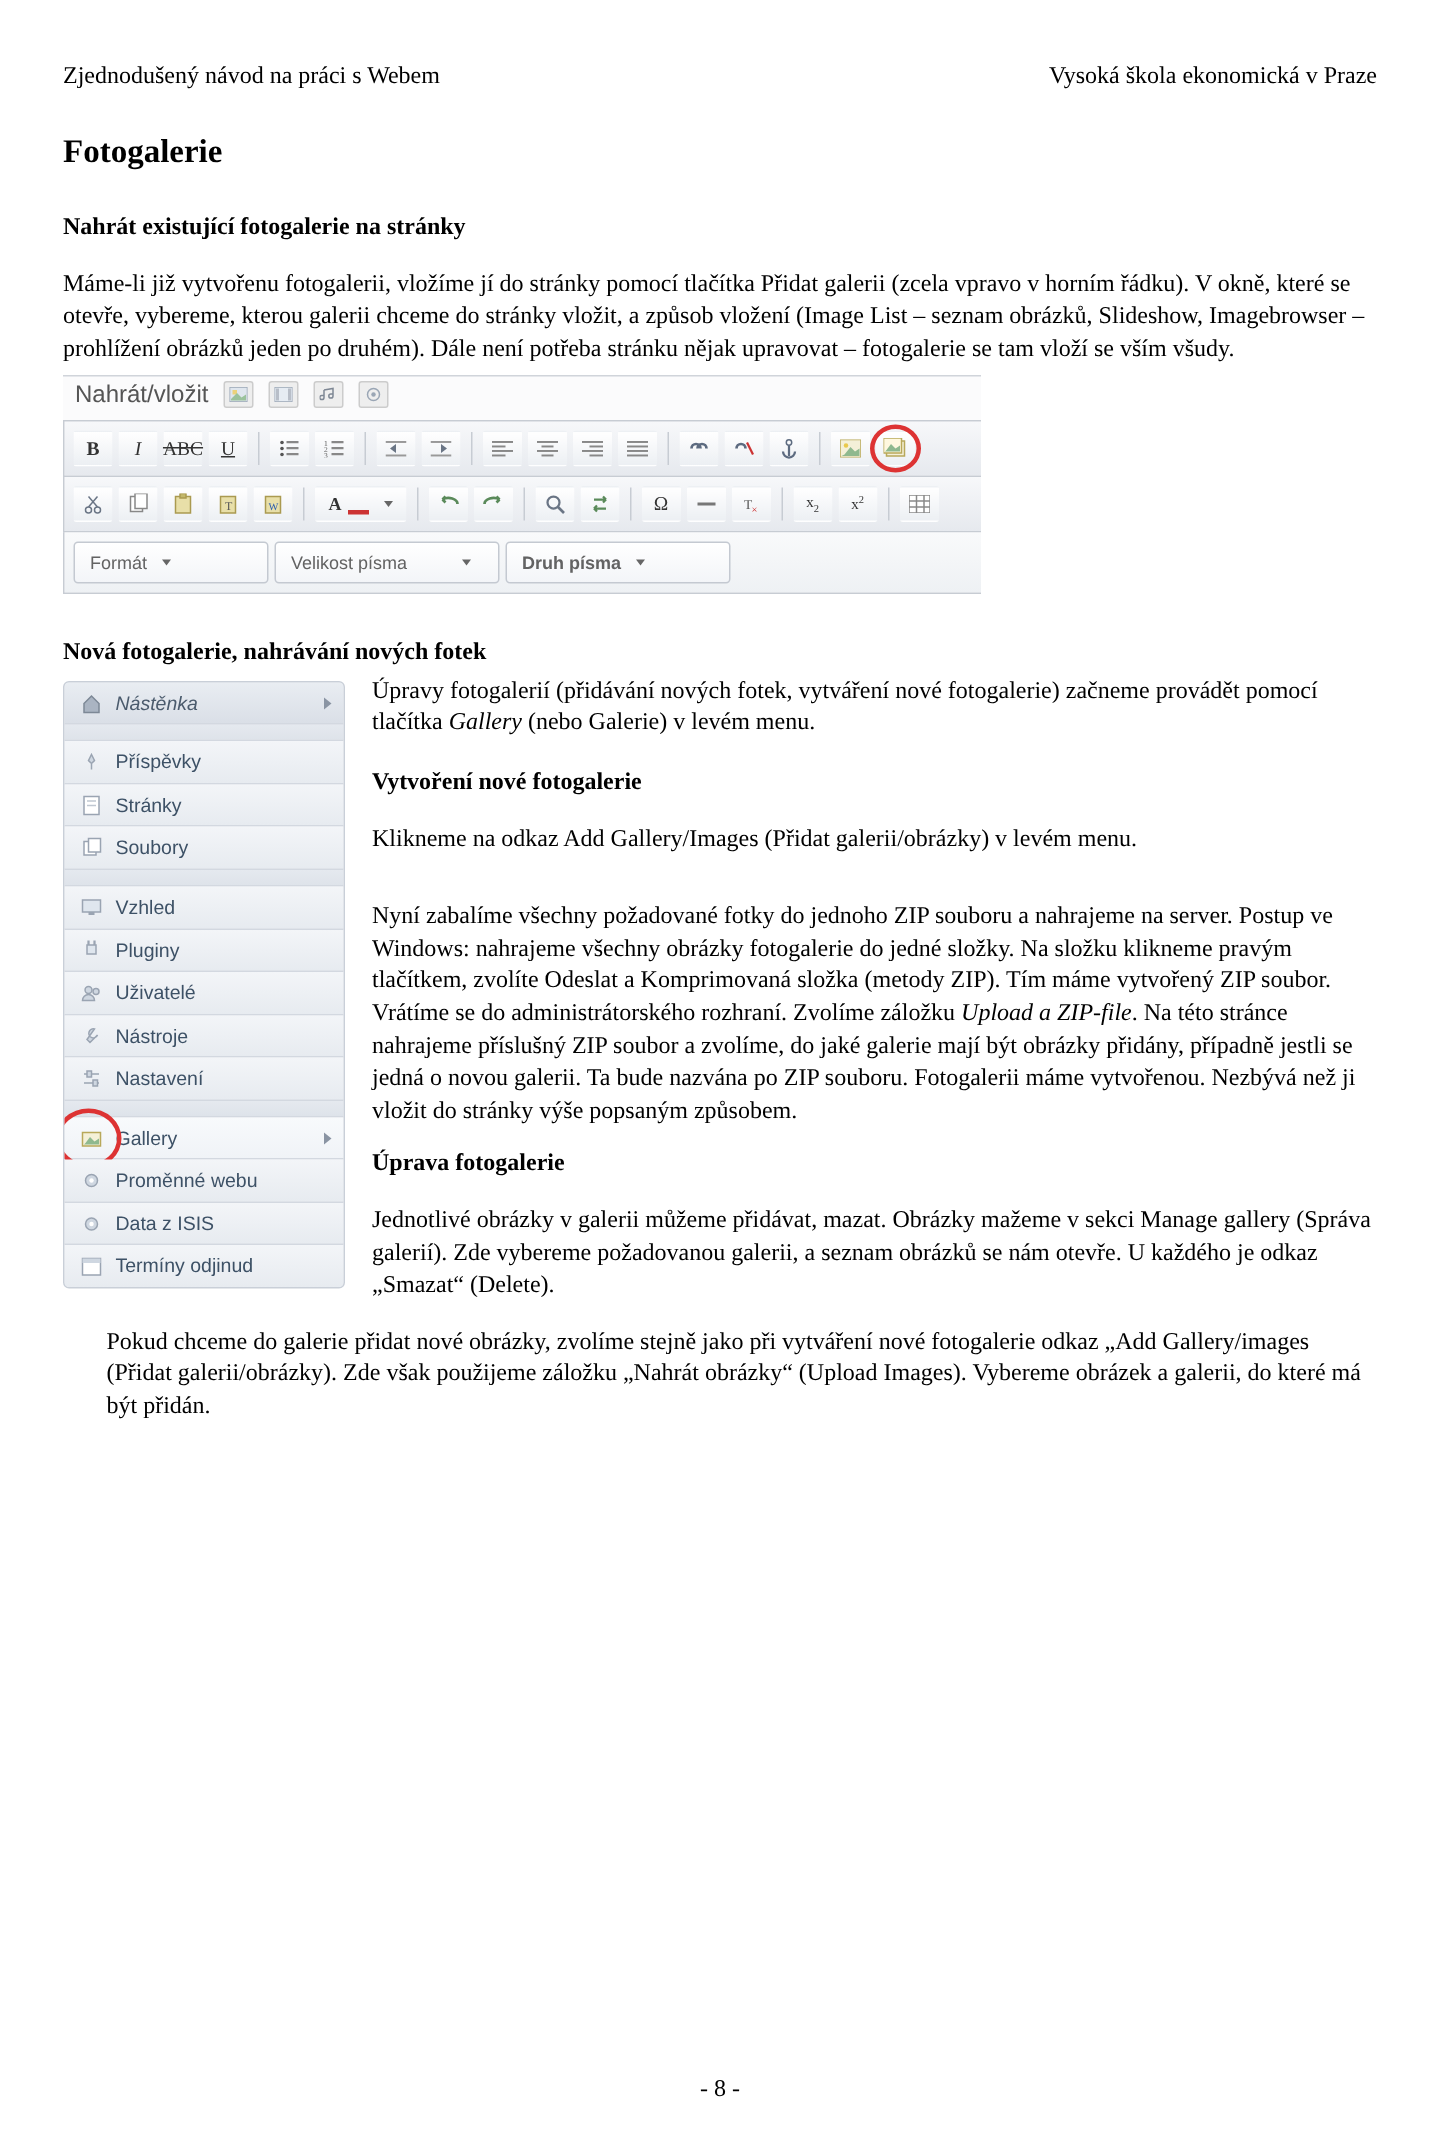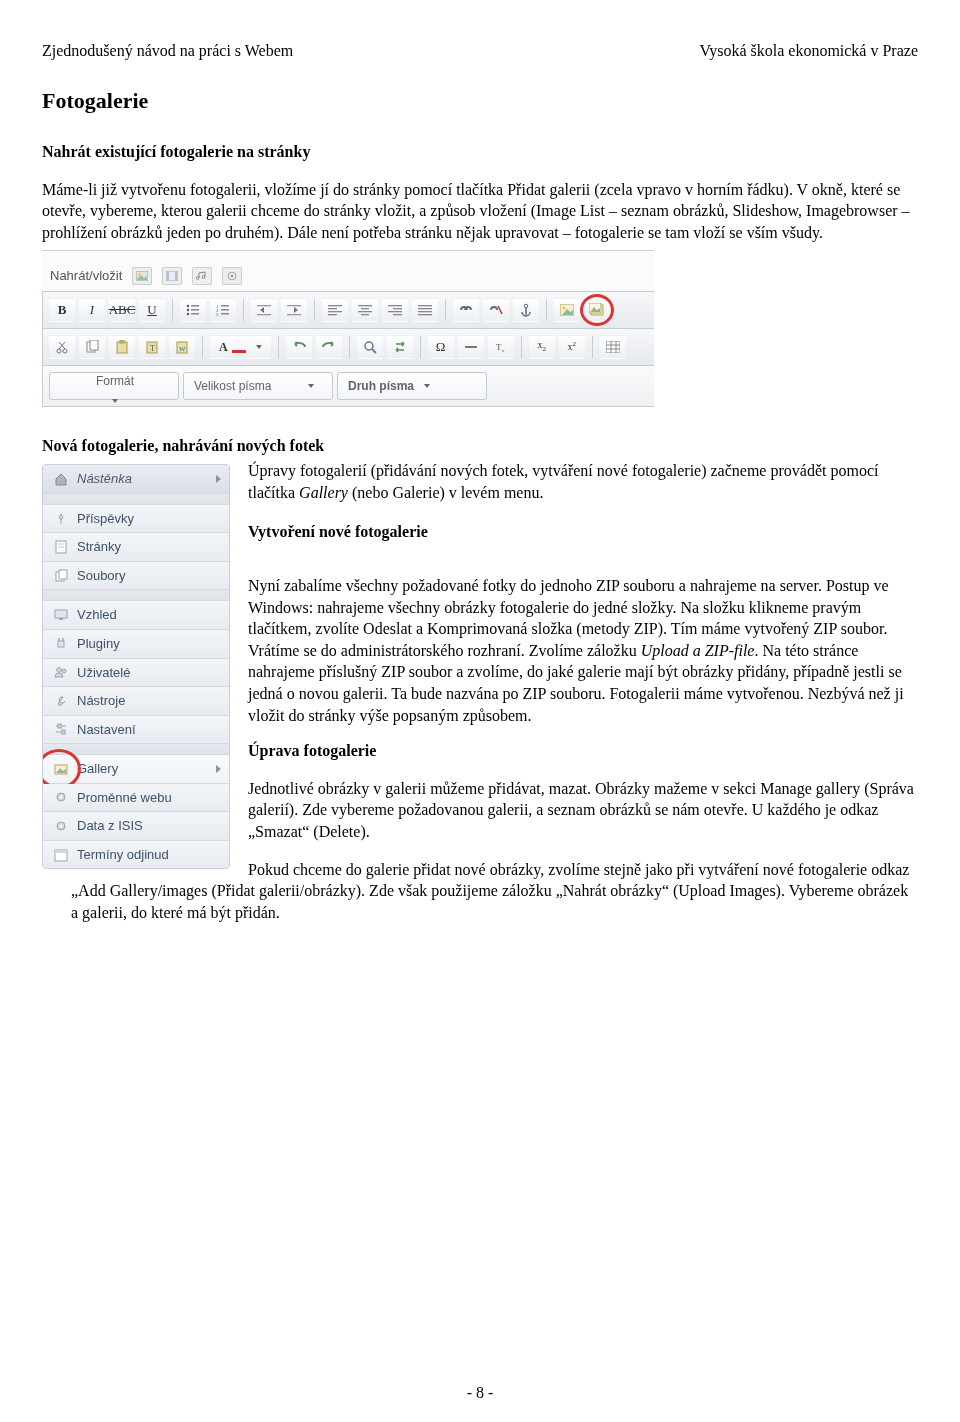--- a/index.html
+++ b/index.html
@@ -43,23 +43,23 @@
 
   
   .toolbar-wrap {
     margin-top: 6px;
     margin-bottom: 28px;
     width: 612px;
   }
   .toolbar-title {
     background: #fbfbfc;
     border-top: 1px solid #d0d4da;
-    padding: 16px 8px 6px 8px;
+    padding: 2px 8px 6px 8px;
     font-family: "Segoe UI", Tahoma, Arial, sans-serif;
-    font-size: 13px;
+    font-size: 16px;
     color: #555;
   }
   .toolbar {
     background: linear-gradient(#f7f8fa, #e6e9ee);
     border: 1px solid #c7ccd3;
     border-right: none;
     padding: 6px 6px;
     display: flex;
     align-items: center;
     gap: 4px;
@@ -482,21 +482,21 @@
             <rect x="0" y="0" width="14" height="12" fill="#fff" stroke="#888"></rect>
             <line x1="0" y1="4" x2="14" y2="4" stroke="#888"></line>
             <line x1="0" y1="8" x2="14" y2="8" stroke="#888"></line>
             <line x1="5" y1="0" x2="5" y2="12" stroke="#888"></line>
             <line x1="10" y1="0" x2="10" y2="12" stroke="#888"></line>
           </svg>
       </span>
     </div>
 
     <div class="format-row">
-      <div class="fmt-sel" style="min-width:110px;flex-direction:column;">
+      <div class="fmt-sel" style="min-width:110px;">
         <span>Formát</span>
         <span class="caret"></span>
       </div>
       <div class="fmt-sel" style="min-width:130px;gap:37px;">
         <span>Velikost písma</span>
         <span class="caret"></span>
       </div>
       <div class="fmt-sel" style="min-width:130px;font-weight:bold;">
         <span>Druh písma</span>
         <span class="caret"></span>
@@ -638,20 +638,21 @@
         <span>Termíny odjinud</span>
       </div>
     </div>
 
     <p class="para" style="margin-top:4px;">
       <span>Úpravy fotogalerií (přidávání nových fotek, vytváření nové fotogalerie) začneme provádět pomocí tlačítka </span><span class="italic">Gallery</span><span> (nebo Galerie) v levém menu.</span>
     </p>
 
     <div style="height:18px;"></div>
     <div class="h3">Vytvoření nové fotogalerie</div>
+    <p class="para">Klikneme na odkaz Add Gallery/Images (Přidat galerii/obrázky) v levém menu.</p>
 
     <div style="height:14px;"></div>
     <p class="para">
       <span>Nyní zabalíme všechny požadované fotky do jednoho ZIP souboru a nahrajeme na server. Postup ve Windows: nahrajeme všechny obrázky fotogalerie do jedné složky. Na složku klikneme pravým tlačítkem, zvolíte Odeslat a Komprimovaná složka (metody ZIP). Tím máme vytvořený ZIP soubor. Vrátíme se do administrátorského rozhraní. Zvolíme záložku </span><span class="italic">Upload a ZIP-file</span><span>. Na této stránce nahrajeme příslušný ZIP soubor a zvolíme, do jaké galerie mají být obrázky přidány, případně jestli se jedná o novou galerii. Ta bude nazvána po ZIP souboru. Fotogalerii máme vytvořenou. Nezbývá než ji vložit do stránky výše popsaným způsobem.</span>
     </p>
 
     <div style="height:14px;"></div>
     <div class="h3">Úprava fotogalerie</div>
     <p class="para">Jednotlivé obrázky v galerii můžeme přidávat, mazat. Obrázky mažeme v sekci Manage gallery (Správa galerií). Zde vybereme požadovanou galerii, a seznam obrázků se nám otevře. U každého je odkaz „Smazat“ (Delete).</p>
     <p class="para">Pokud chceme do galerie přidat nové obrázky, zvolíme stejně jako při vytváření nové fotogalerie odkaz „Add Gallery/images (Přidat galerii/obrázky). Zde však použijeme záložku „Nahrát obrázky“ (Upload Images). Vybereme obrázek a galerii, do které má být přidán.</p>

